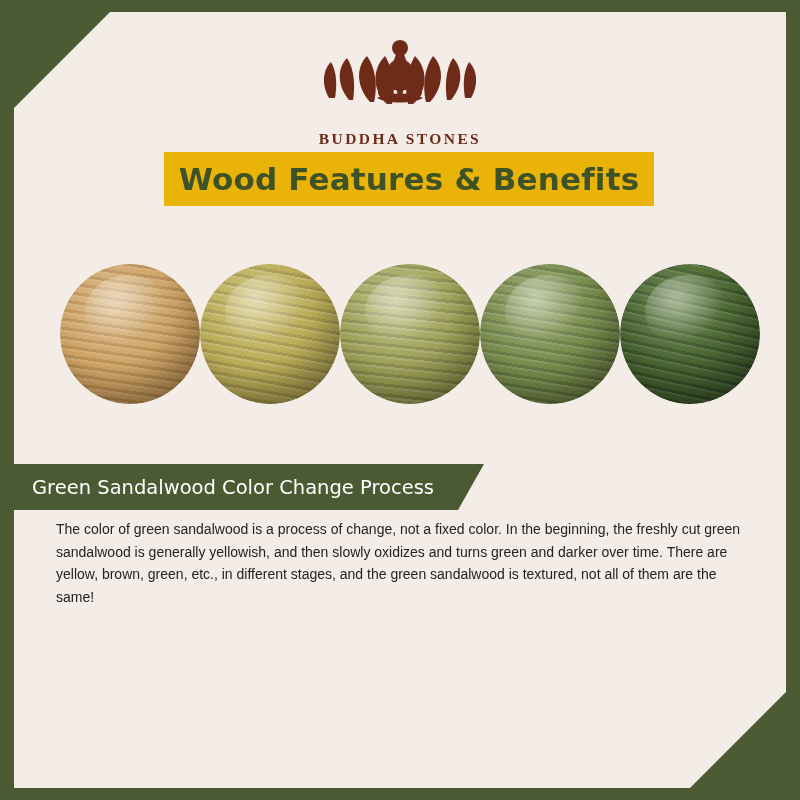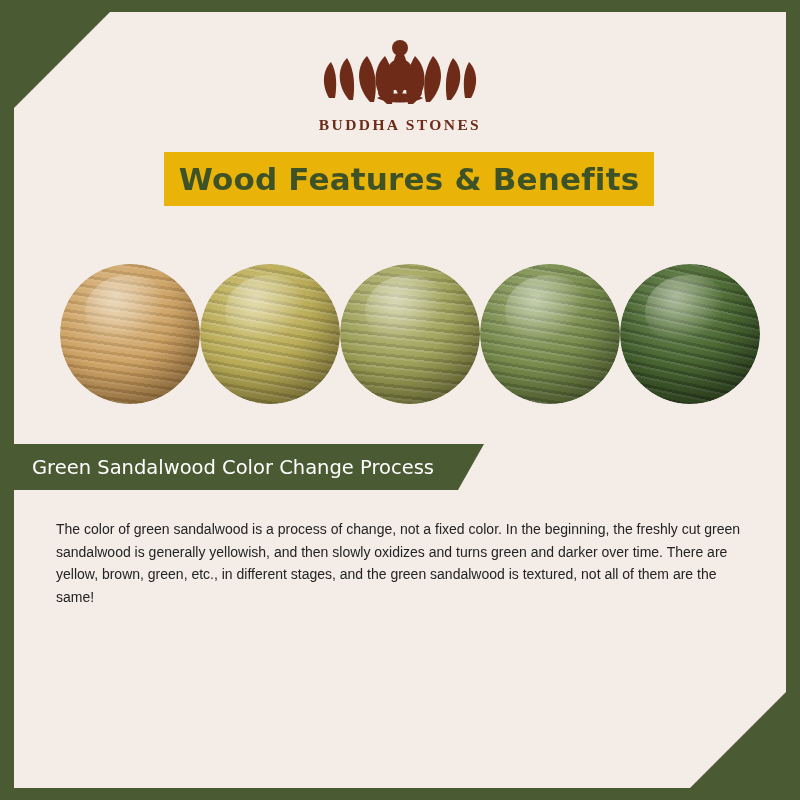--- a/index.html
+++ b/index.html
@@ -72,21 +72,21 @@
   
   .logo-wrap {
     position: absolute;
     left: 0; right: 0; top: 14px;
     display: flex;
     flex-direction: column;
     align-items: center;
   }
   .lotus { width: 170px; height: 88px; display:block; }
   .brand {
-    margin-top: 2px;
+    margin-top: 16px;
     font-size: 15.5px;
     letter-spacing: 2.4px;
     color: #6d2b18;
     font-weight: bold;
     font-family: "Liberation Serif", serif;
   }
 
   
   .title-band {
     position: absolute;
@@ -131,21 +131,21 @@
   }
   .bead .shade {
     position: absolute; inset: 0;
     border-radius: 50%;
     background: radial-gradient(circle at 36% 30%, rgba(255,255,255,.12) 0%, rgba(0,0,0,0) 45%, rgba(0,0,0,.30) 88%, rgba(0,0,0,.42) 100%);
   }
 
   
   .ribbon {
     position: absolute;
-    left: 14px; top: 444px;
+    left: 14px; top: 464px;
     height: 46px;
     background: #4a5a33;
     display: flex; align-items: center;
     padding: 0 24px 0 18px;
   }
   .ribbon-text {
     color: #ffffff;
     font-size: 19.5px;
     font-family: "DejaVu Sans", sans-serif;
   }

